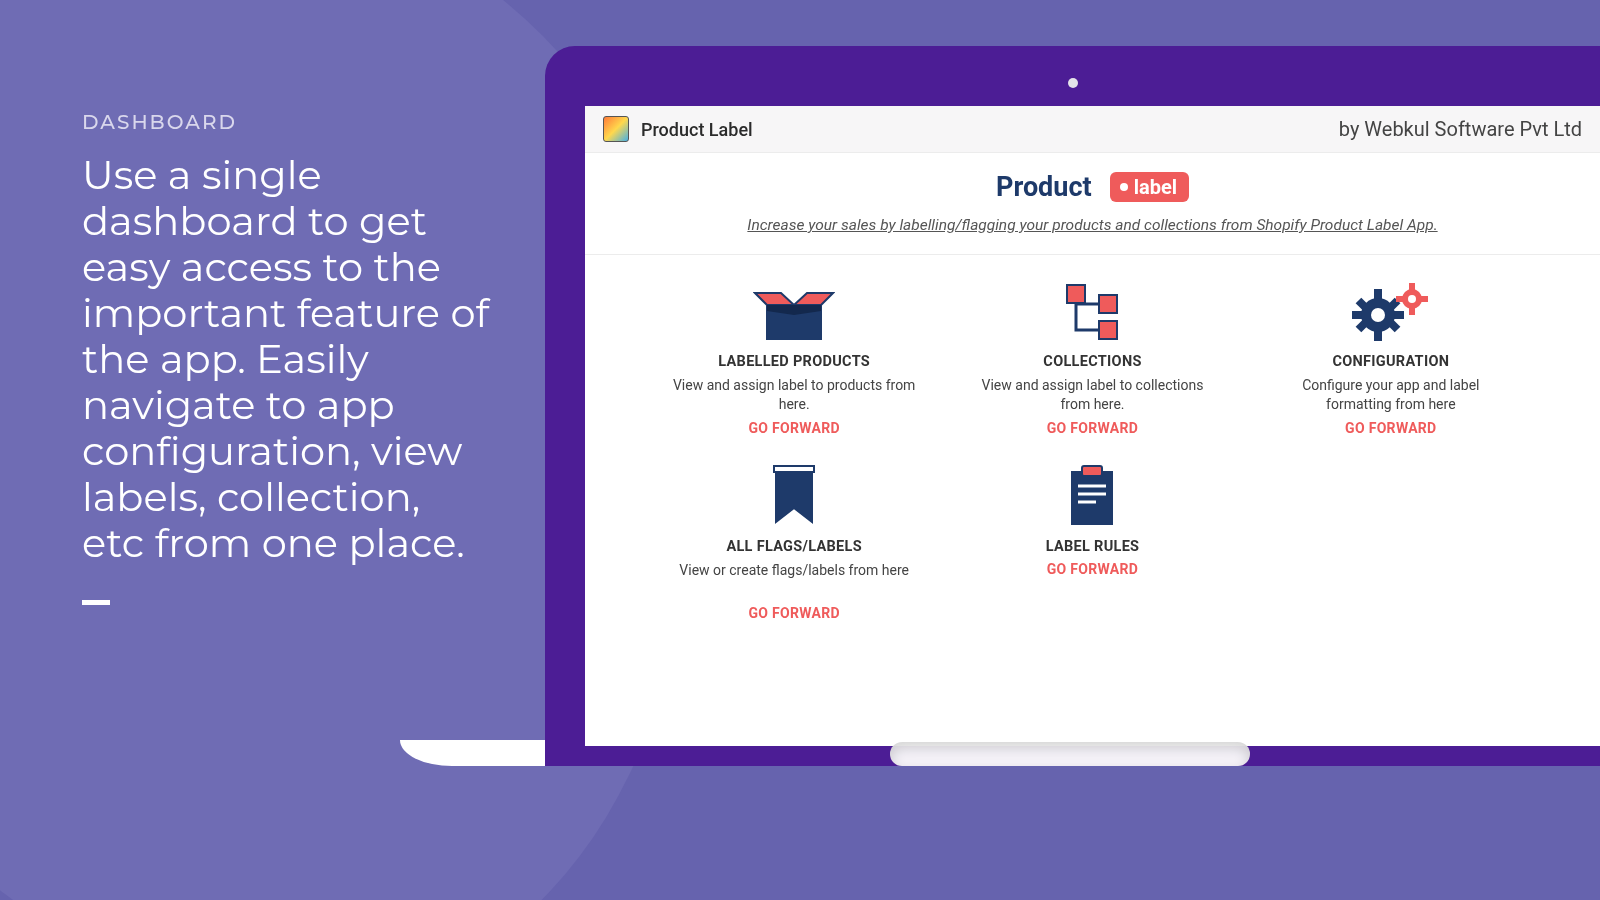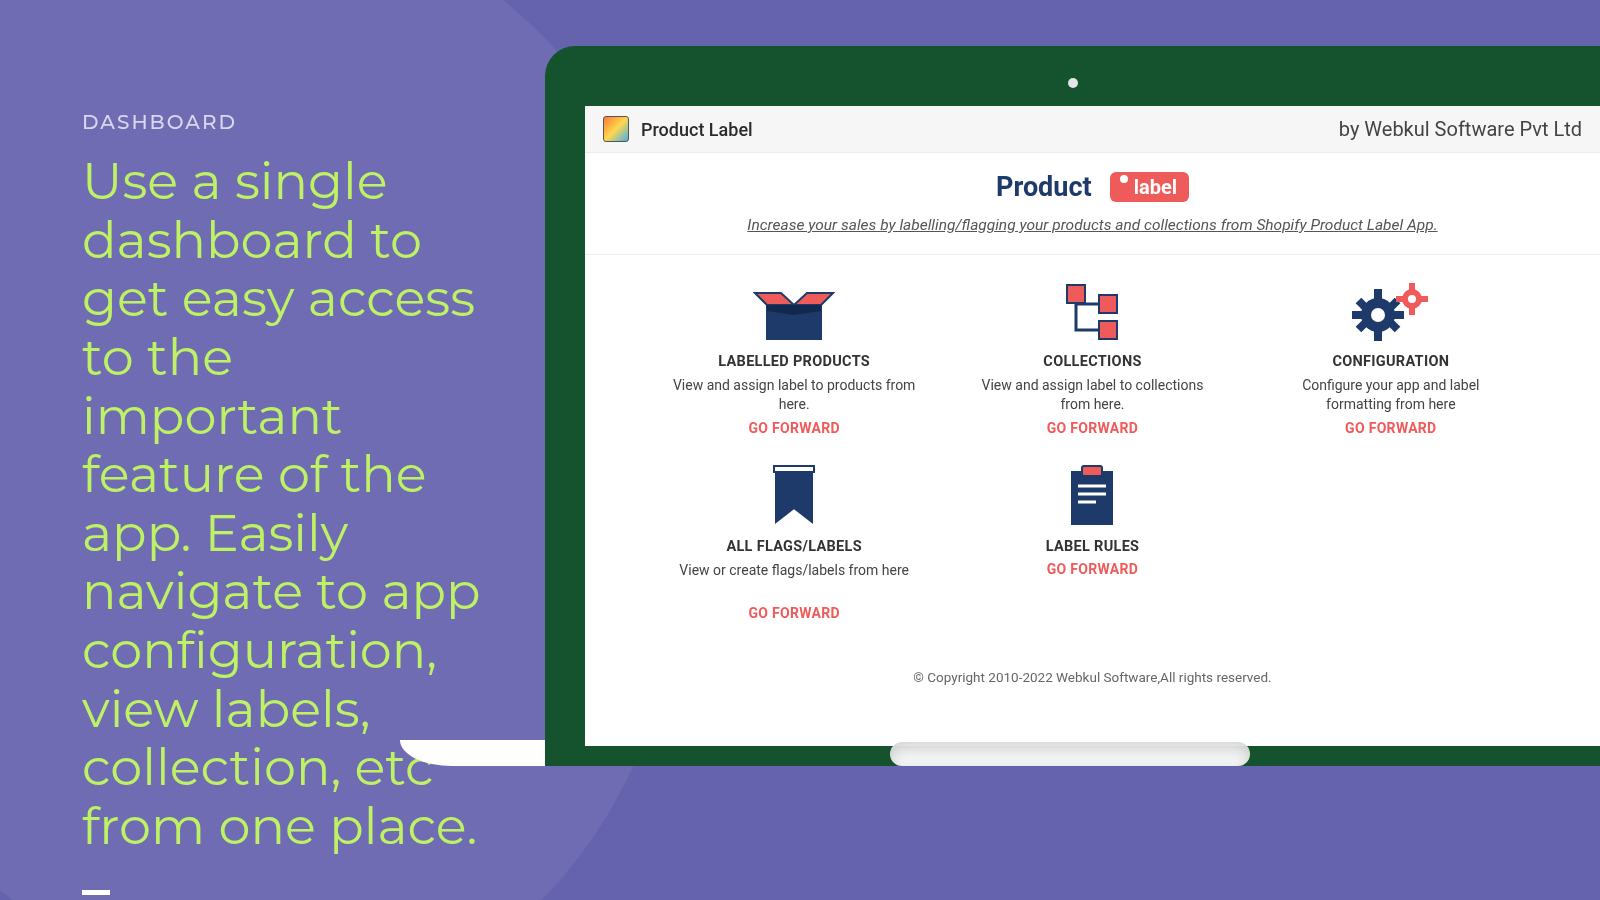--- a/index.html
+++ b/index.html
@@ -25,38 +25,38 @@
   }
   .left-eyebrow {
     font-size: 20px;
     letter-spacing: 2px;
     font-weight: 500;
     color: #d9d7ec;
     margin-bottom: 18px;
     font-family: "Montserrat", sans-serif;
   }
   .left-headline {
-    font-size: 51px;
+    font-size: 40px;
     line-height: 1.15;
     font-weight: 400;
-    color: #bef264;
+    color: #ffffff;
     font-family: "Montserrat", sans-serif;
   }
   .left-rule {
     width: 28px; height: 5px;
     background: #fff;
     margin-top: 34px;
   }
 
   
   .monitor {
     position: absolute;
     left: 545px; top: 46px;
     width: 1055px; height: 720px;
-    background: #14532d;
+    background: #4c1d95;
     border-radius: 30px 0 0 0;
   }
   .monitor-dot {
     position: absolute;
     left: 50%; top: 32px;
     transform: translateX(-50%);
     width: 10px; height: 10px;
     border-radius: 50%;
     background: #e4e4e9;
   }
@@ -98,21 +98,21 @@
     background: linear-gradient(135deg,#ff7b39 0%,#ffd84d 50%,#46b0e6 100%);
     border: 1px solid #555;
     border-radius: 3px;
   }
   .app-title { font-size: 18px; font-weight: 500; color: #2b2b2b; }
   .app-vendor { font-size: 20px; color: #444; }
 
   .brand-row { text-align: center; padding: 18px 0 8px; }
   .brand-product { font-size: 27px; font-weight: 700; color: #1e3a6a; display: inline-flex; align-items: center; gap: 18px; }
   .brand-tag {
-    display: inline-flex; align-items: flex-start;
+    display: inline-flex; align-items: center;
     background: #ef5b5b;
     color: #fff;
     font-weight: 700;
     font-size: 20px;
     padding: 3px 12px 3px 10px;
     border-radius: 6px;
     position: relative;
   }
   .brand-tag::before {
     content: "";
@@ -275,17 +275,16 @@
             <line x1="12" y1="38" x2="30" y2="38" stroke="#fff" stroke-width="3"></line>
           </svg>
         </div>
         <div class="card-title">LABEL RULES</div>
         <div class="card-link">GO FORWARD</div>
       </div>
 
       <div></div>
     </div>
 
-    <div class="footer">© Copyright 2010-2022 Webkul Software,All rights reserved.</div>
 
   </div>
 </div>
 <div class="monitor-stand"></div>
 
 </body></html>

